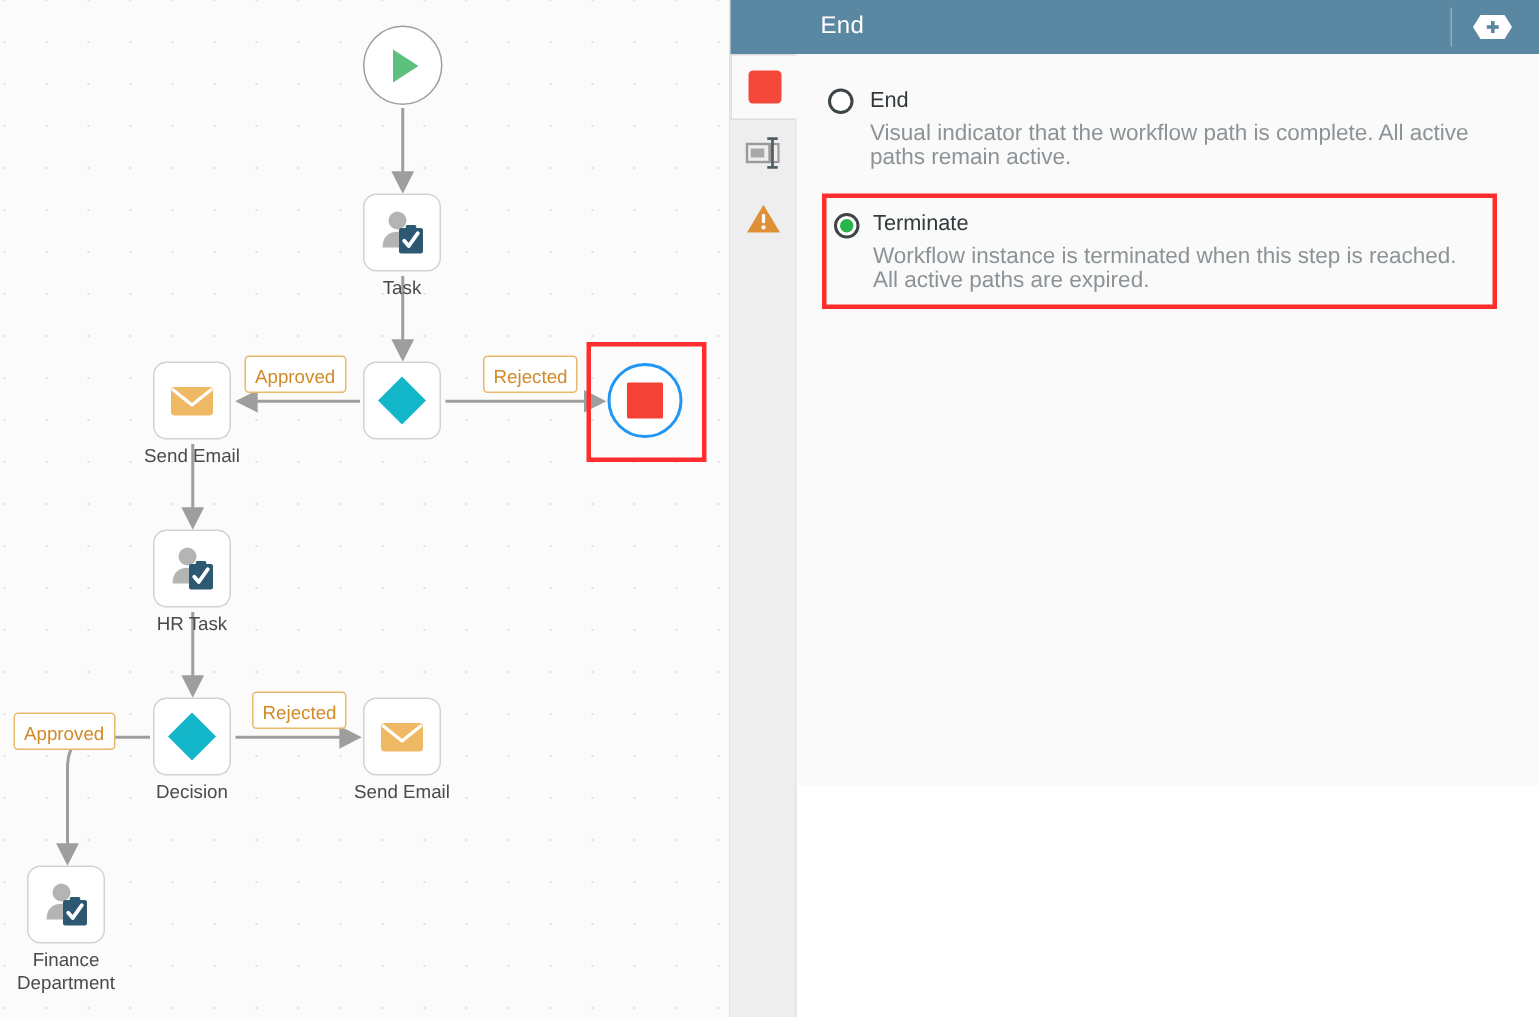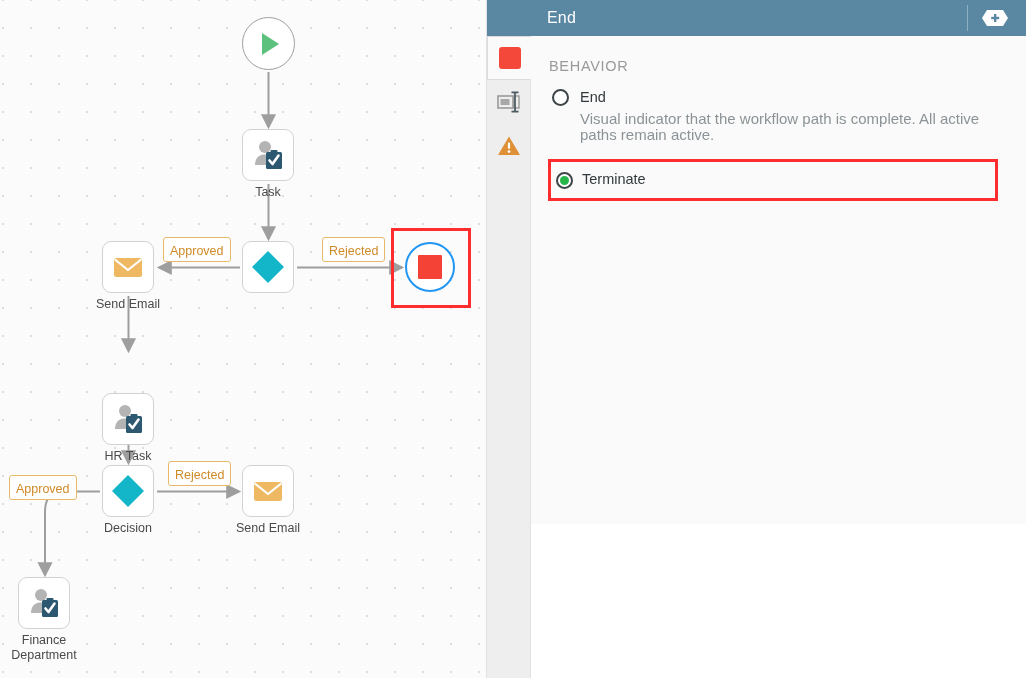--- a/index.html
+++ b/index.html
@@ -303,21 +303,21 @@
     <div class="node" style="left:404px; top:241px;">
       <div class="selection-box"></div>
       <div class="end-wrap">
         <div class="end-circle">
           <div class="end-square"></div>
         </div>
       </div>
       <div class="node-label"></div>
     </div>
 
-    <div class="node" style="left:102px; top:353px;margin-top:40px;">
+    <div class="node" style="left:102px; top:353px;">
       <div class="node-box">
         <svg width="34" height="34" viewBox="0 0 34 34">
           <circle cx="14" cy="9" r="6" fill="#b4b4b4"></circle>
           <path d="M4,27 C4,19 9,16.5 14,16.5 C19,16.5 24,19 24,27 Z" fill="#b4b4b4"></path>
           <rect x="15" y="14" width="16" height="17" rx="1.5" fill="#2c5871"></rect>
           <rect x="19.5" y="12" width="7" height="4" rx="1" fill="#2c5871"></rect>
           <path d="M18.5,22.5 L21.5,26 L27.5,17.5" stroke="#ffffff" stroke-width="2.6" fill="none" stroke-linecap="round" stroke-linejoin="round"></path>
         </svg>
       </div>
       <div class="node-label">HR Task</div>
@@ -402,34 +402,34 @@
           <svg width="26" height="16" viewBox="0 0 26 16">
             <path d="M5,0 L21,0 L26,8 L21,16 L5,16 L0,8 Z" fill="#ffffff"></path>
             <rect x="12" y="4" width="2.4" height="8" fill="#5a87a1"></rect>
             <rect x="9.2" y="6.8" width="8" height="2.4" fill="#5a87a1"></rect>
           </svg>
         </div>
       </div>
     </div>
 
     <div id="panel-body">
-      <div id="behavior-title">BEHAVIOR</div>
 
       <div class="option">
         <div class="radio"></div>
         <div class="option-row">
           <div class="option-label">End</div>
         </div>
         <div class="option-desc">Visual indicator that the workflow path is complete. All active paths remain active.</div>
       </div>
 
       <div class="option selected">
         <div class="radio">
           <div class="dot"></div>
         </div>
         <div class="option-row">
           <div class="option-label">Terminate</div>
         </div>
+        <div class="option-desc">Workflow instance is terminated when this step is reached. All active paths are expired.</div>
       </div>
     </div>
 
   </div>
 </div>
 
 </body></html>

